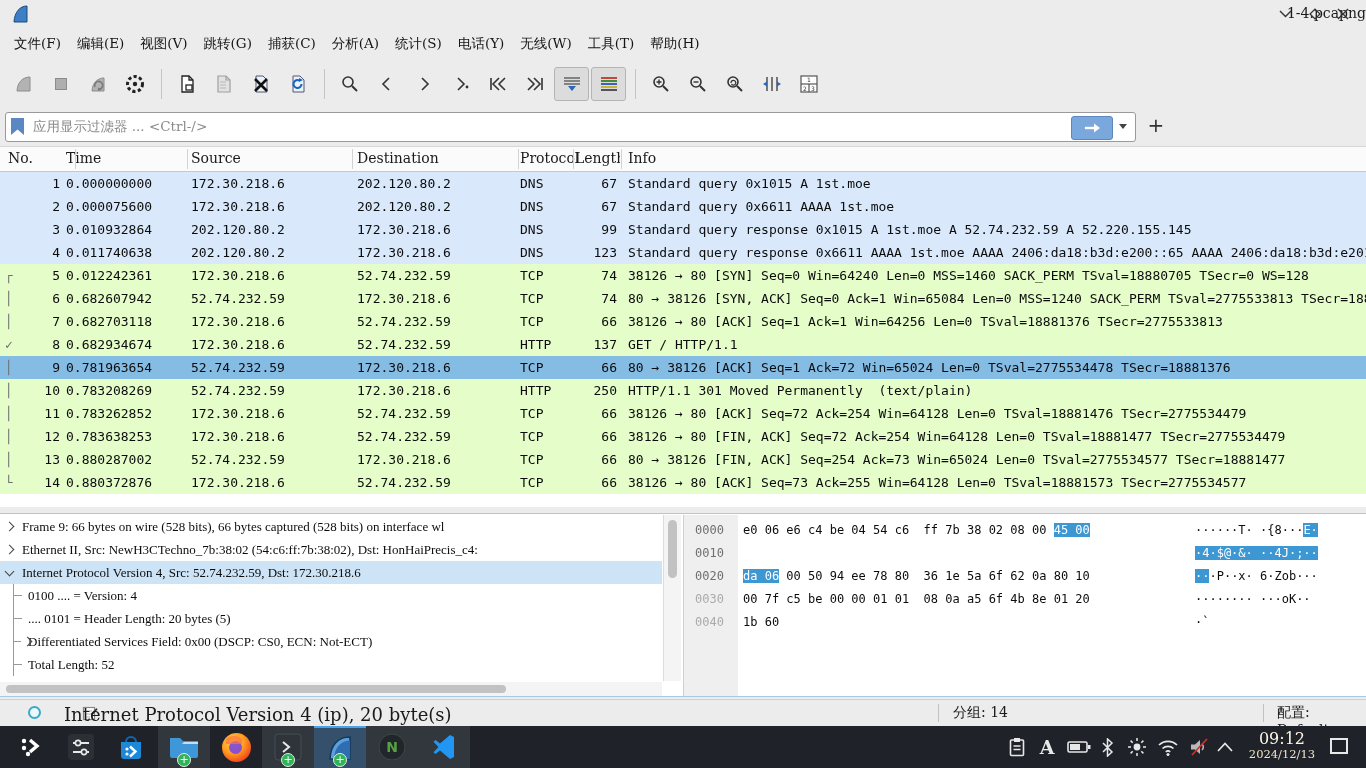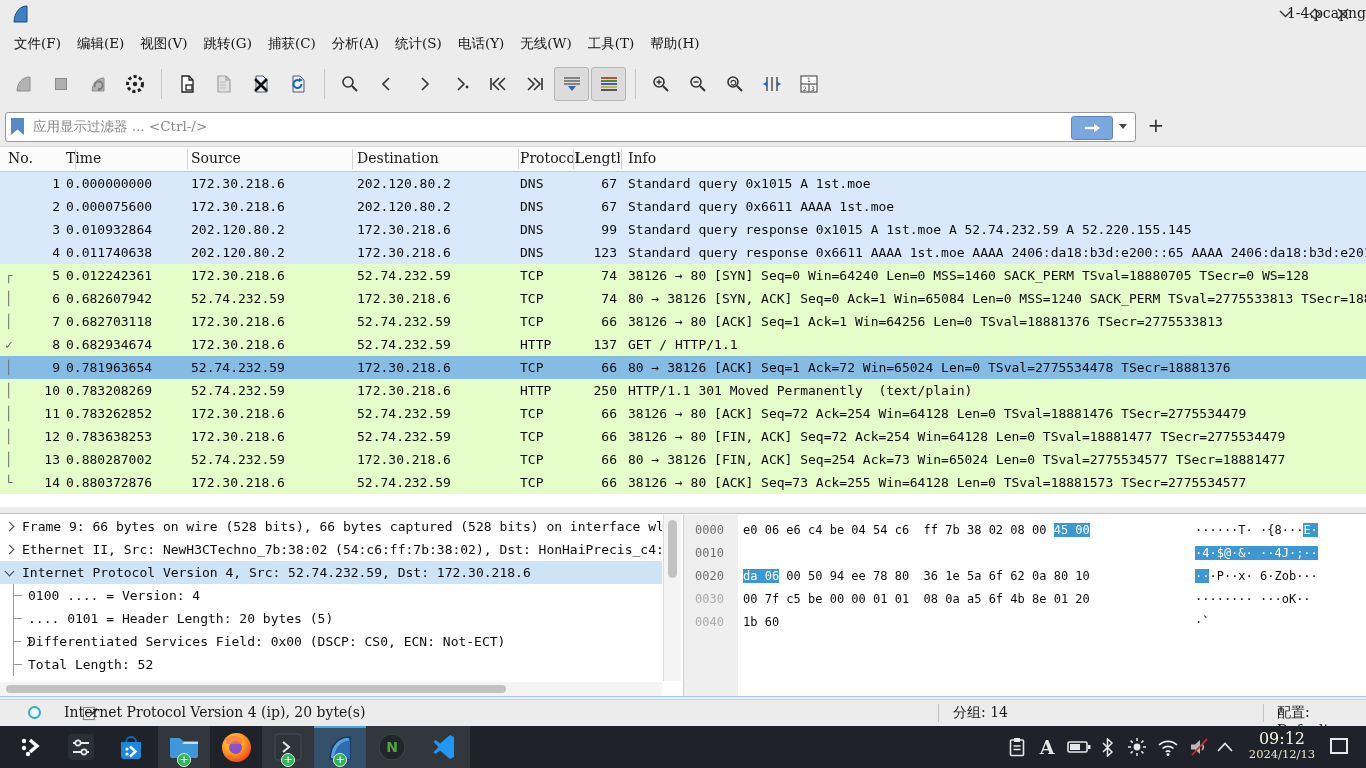--- a/index.html
+++ b/index.html
@@ -50,21 +50,21 @@
   .pf.no{left:16px;width:44px;text-align:right;}
   .pf.time{left:66px;}
   .pf.src{left:191px;}
   .pf.dst{left:357px;}
   .pf.proto{left:520px;}
   .pf.len{left:571px;width:46px;text-align:right;}
   .pf.info{left:628px;right:0;overflow:hidden;}
 
   
   #lower{position:absolute;top:513px;left:0;width:1366px;height:184px;background:#ffffff;border-top:1px solid #a9c7e7;border-bottom:1px solid #a9c7e7;box-sizing:border-box;}
-  #details{position:absolute;left:0;top:1px;width:662px;height:166px;overflow:hidden;}
+  #details{position:absolute;left:0;top:1px;width:662px;height:166px;overflow:hidden;font-family:Liberation Serif, serif;}
   .drow{position:relative;height:23px;line-height:23px;font-size:13px;white-space:pre;overflow:hidden;color:#0c0c0c;padding-left:22px;box-sizing:border-box;}
   .drow.lvl1{padding-left:28px;}
   .drow.dsel{background:#cde4f7;}
   .chev{position:absolute;top:8px;width:6px;height:6px;border-right:1.4px solid #444;border-bottom:1.4px solid #444;}
   .chev.r{transform:rotate(-45deg);left:6px;}
   .chev.d{transform:rotate(45deg);left:6px;top:7px;}
   .chev.r.c1{left:24px;}
   .drow.lvl1::before{content:"";position:absolute;left:13px;top:11px;width:9px;border-top:1px solid #999;}
   .drow.lvl1.haschev::before{width:8px;}
   #tree-v{position:absolute;left:13px;top:68px;height:93px;border-left:1px solid #999;}
@@ -78,21 +78,21 @@
   .hrow{position:relative;height:23px;line-height:23px;font-size:12px;white-space:pre;}
   .hoff{position:absolute;left:11px;color:#6f6f6f;}
   .hoff.dim{color:#ababab;}
   .hbytes{position:absolute;left:59px;color:#0c0c0c;}
   .hascii{position:absolute;left:511px;color:#0c0c0c;}
   .hl{background:#3d97d3;color:#ffffff;margin-top:16px;}
 
   
   #statusbar{position:absolute;top:699px;left:0;width:1366px;height:27px;background:#ececec;border-top:1px solid #cfcfcf;box-sizing:border-box;}
   #expert-dot{position:absolute;left:28px;top:6px;width:13px;height:13px;border:2px solid #3ba8c8;border-radius:50%;background:#eafafz;background:#eaf7fb;box-sizing:border-box;}
-  #status-info{position:absolute;left:64px;top:4px;font-size:14px;color:#1a1a1a;}
+  #status-info{position:absolute;left:64px;top:4px;font-size:18px;color:#1a1a1a;}
   .ssep{position:absolute;top:4px;width:1px;height:18px;background:#c2c2c2;}
   #status-packets{position:absolute;left:953px;top:4px;font-size:14px;color:#1a1a1a;}
   #status-profile{position:absolute;left:1277px;top:4px;font-size:14px;color:#1a1a1a;}
 
   
   #taskbar{position:absolute;top:726px;left:0;width:1366px;height:42px;background:#1f2329;}
   .tile{position:absolute;top:0;width:46px;height:42px;display:flex;align-items:center;justify-content:center;}
   .tile.open{background:#32373d;}
   .tile.focused{background:#35506b;border-top:2px solid #4aa3e8;box-sizing:border-box;}
   .badge{position:absolute;bottom:1px;left:50%;margin-left:-7px;width:14px;height:14px;border-radius:50%;background:#2fb457;border:1px solid #dfeee4;box-sizing:border-box;color:#fff;font-size:11px;line-height:12px;text-align:center;font-family:"DejaVu Sans","Liberation Sans",sans-serif;}

